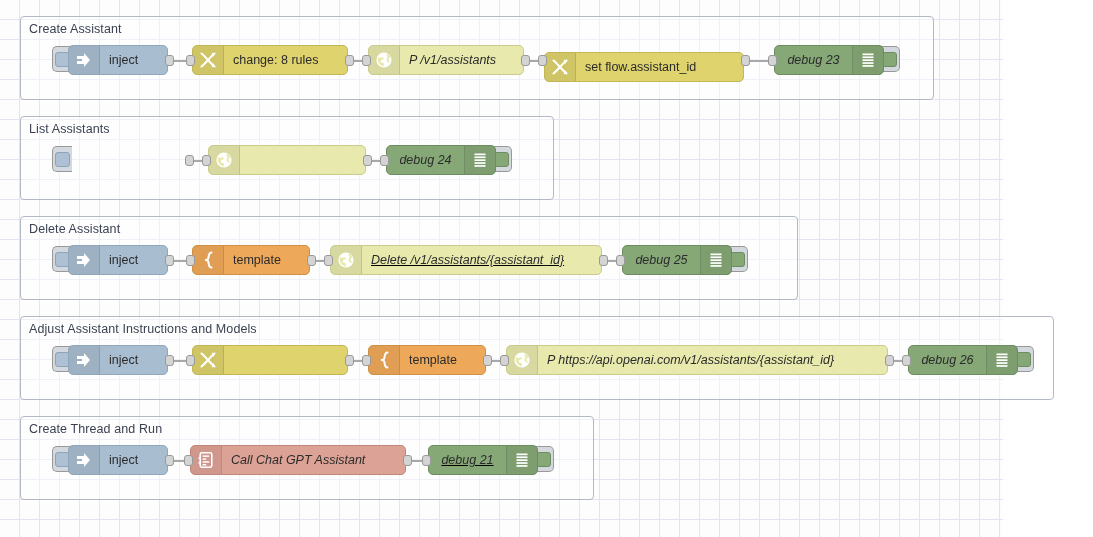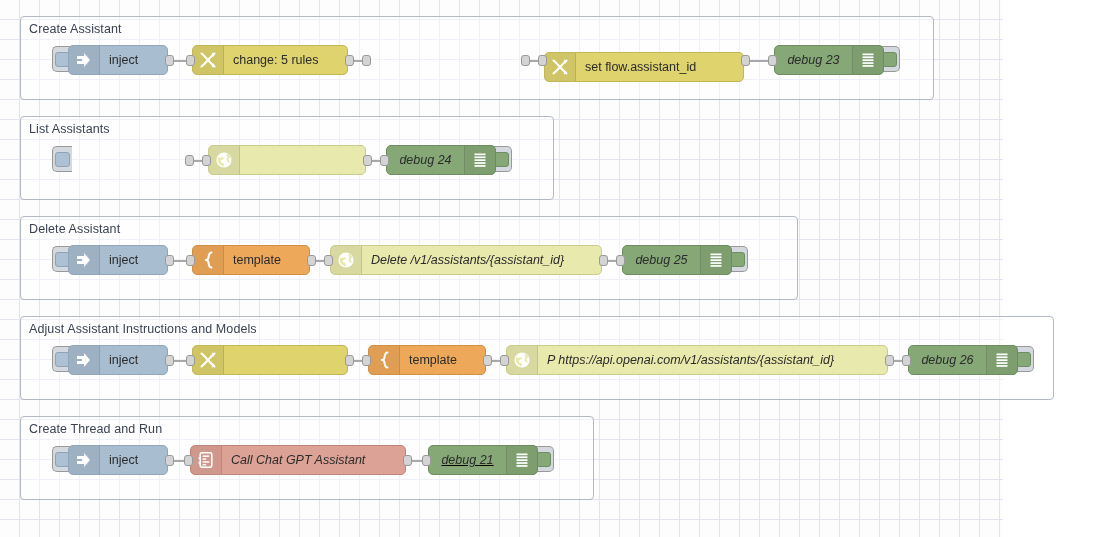--- a/index.html
+++ b/index.html
@@ -192,24 +192,34 @@
     <div class="port out" style="left: 165px; top: 55px; position: absolute;"></div>
     <div class="node n-change" style="left: 192px; top: 45px; width: 156px;">
       <div class="icon-box">
         <svg class="glyph" width="18" height="18" viewBox="0 0 18 18" xmlns="http://www.w3.org/2000/svg">
           <path d="M2.5 2.5 C 7 6, 11 12, 15.5 15.5" stroke="#ffffff" stroke-width="2.1" fill="none" stroke-linecap="round"></path>
           <path d="M15.5 2.5 C 11 6, 7 12, 2.5 15.5" stroke="#ffffff" stroke-width="2.1" fill="none" stroke-linecap="round"></path>
           <path d="M12.5 1.5 l3.4 1.1 -1.2 3.3 z" fill="#ffffff"></path>
           <path d="M12.4 16.6 l3.5 -1.1 -1.3 -3.3 z" fill="#ffffff"></path>
         </svg>
       </div>
-      <div class="label">change: 5 rules</div>
+      <div class="label">change: 8 rules</div>
     </div>
     <div class="port in" style="left: 186px; top: 55px; position: absolute;"></div>
     <div class="port out" style="left: 345px; top: 55px; position: absolute;"></div>
+    <div class="node n-http" style="left: 368px; top: 45px; width: 156px;">
+      <div class="icon-box">
+        <svg class="glyph" width="18" height="18" viewBox="0 0 18 18" xmlns="http://www.w3.org/2000/svg">
+          <circle cx="9" cy="9" r="7.6" fill="#ffffff"></circle>
+          <path d="M3 6 q2 1.6 3.4 0.6 q1.4 -1 2.6 0.4 q-0.4 1.6 -2 1.8 q-1.6 0.2 -1.2 1.8 q0.4 1.6 2 1.4 q1.6 -0.2 1.2 1.6 l-0.6 2 q-3.4 -0.8 -5 -4 q-1.2 -2.4 -0.4 -5.6 z" fill="#e8e9ad"></path>
+          <path d="M12 2.6 q2.6 1.2 3.6 3.8 q-1.4 0.4 -2 1.6 q-0.6 1.2 0.4 2 q1 0.8 0.4 2 q-1.6 -0.6 -2.6 -2 q-1 -1.4 0.2 -2.6 q1.2 -1.2 -0.2 -2.4 q-0.8 -0.8 0.2 -2.4 z" fill="#e8e9ad"></path>
+        </svg>
+      </div>
+      <div class="label italic">P /v1/assistants</div>
+    </div>
     <div class="port in" style="left: 362px; top: 55px; position: absolute;"></div>
     <div class="port out" style="left: 521px; top: 55px; position: absolute;"></div>
     <div class="node n-change" style="left: 544px; top: 52px; width: 200px;">
       <div class="icon-box">
         <svg class="glyph" width="18" height="18" viewBox="0 0 18 18" xmlns="http://www.w3.org/2000/svg">
           <path d="M2.5 2.5 C 7 6, 11 12, 15.5 15.5" stroke="#ffffff" stroke-width="2.1" fill="none" stroke-linecap="round"></path>
           <path d="M15.5 2.5 C 11 6, 7 12, 2.5 15.5" stroke="#ffffff" stroke-width="2.1" fill="none" stroke-linecap="round"></path>
           <path d="M12.5 1.5 l3.4 1.1 -1.2 3.3 z" fill="#ffffff"></path>
           <path d="M12.4 16.6 l3.5 -1.1 -1.3 -3.3 z" fill="#ffffff"></path>
         </svg>
@@ -299,21 +309,21 @@
     <div class="node n-template" style="left: 192px; top: 245px; width: 118px;">
       <div class="icon-box">
         <svg class="glyph" width="18" height="18" viewBox="0 0 18 18" xmlns="http://www.w3.org/2000/svg">
           <path d="M12.5 1.5 C 9.5 1.5, 9.8 5.5, 9.3 7.4 C 9.0 8.5, 8.2 8.8, 6.8 9 C 8.2 9.2, 9.0 9.5, 9.3 10.6 C 9.8 12.5, 9.5 16.5, 12.5 16.5" stroke="#ffffff" stroke-width="2" fill="none" stroke-linecap="round" stroke-linejoin="round"></path>
         </svg>
       </div>
       <div class="label">template</div>
     </div>
     <div class="port in" style="left: 186px; top: 255px; position: absolute;"></div>
     <div class="port out" style="left: 307px; top: 255px; position: absolute;"></div>
-    <div class="node n-http" style="left: 330px; top: 245px; width: 272px;">
+    <div class="node n-http" style="left: 330px; top: 245px; width: 272px; text-decoration: underline;">
       <div class="icon-box">
         <svg class="glyph" width="18" height="18" viewBox="0 0 18 18" xmlns="http://www.w3.org/2000/svg">
           <circle cx="9" cy="9" r="7.6" fill="#ffffff"></circle>
           <path d="M3 6 q2 1.6 3.4 0.6 q1.4 -1 2.6 0.4 q-0.4 1.6 -2 1.8 q-1.6 0.2 -1.2 1.8 q0.4 1.6 2 1.4 q1.6 -0.2 1.2 1.6 l-0.6 2 q-3.4 -0.8 -5 -4 q-1.2 -2.4 -0.4 -5.6 z" fill="#e8e9ad"></path>
           <path d="M12 2.6 q2.6 1.2 3.6 3.8 q-1.4 0.4 -2 1.6 q-0.6 1.2 0.4 2 q1 0.8 0.4 2 q-1.6 -0.6 -2.6 -2 q-1 -1.4 0.2 -2.6 q1.2 -1.2 -0.2 -2.4 q-0.8 -0.8 0.2 -2.4 z" fill="#e8e9ad"></path>
         </svg>
       </div>
       <div class="label italic">Delete /v1/assistants/{assistant_id}</div>
     </div>
     <div class="port in" style="left: 324px; top: 255px; position: absolute;"></div>

